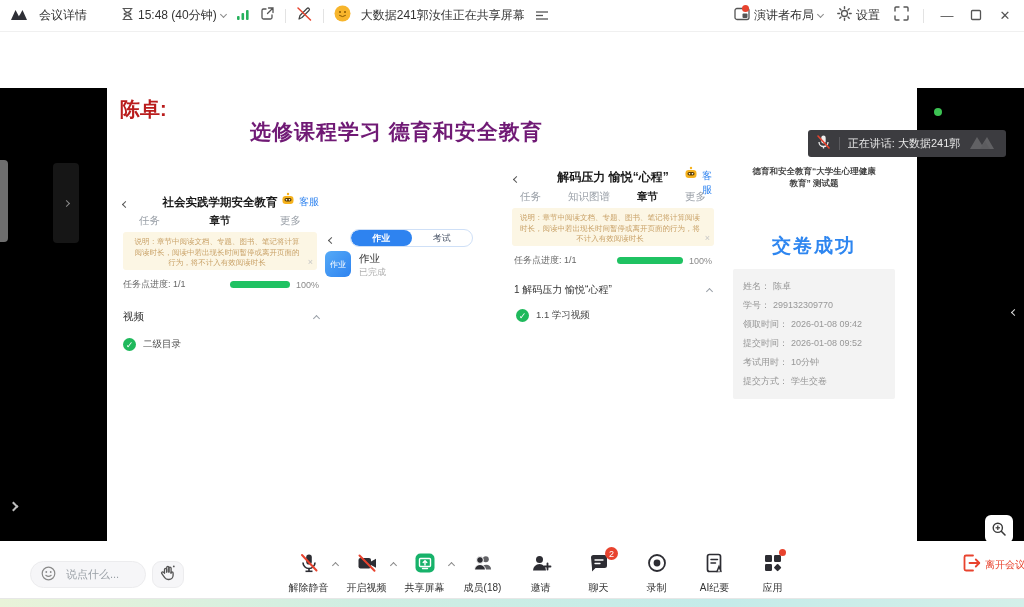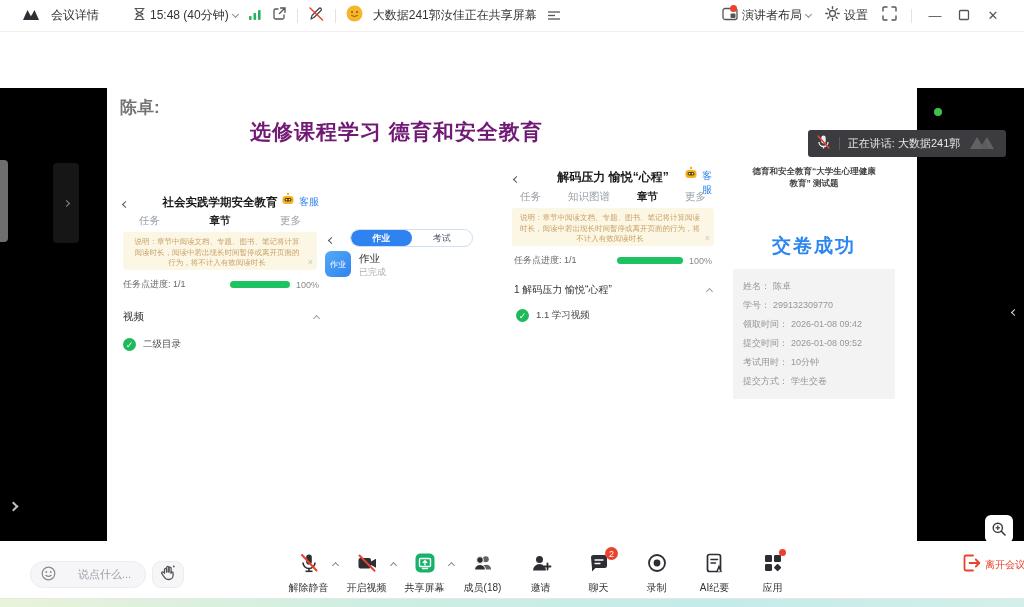--- a/index.html
+++ b/index.html
@@ -1,37 +1,37 @@
 <!DOCTYPE html>
 <html><head>
 <meta charset="utf-8">
 <style>
   * { margin:0; padding:0; box-sizing:border-box; }
   html,body { width:1024px; height:607px; overflow:hidden; font-family:"Liberation Sans", sans-serif; background:#fff; }
 
   
   #titlebar { position:absolute; left:0; top:0; width:1024px; height:32px; background:#fff;
-    display:flex; align-items:center; justify-content:space-between; padding:0 22px; border-bottom:1px solid #f0f0f0; z-index:50; }
+    display:flex; align-items:center; justify-content:space-between; padding:0 10px; border-bottom:1px solid #f0f0f0; z-index:50; }
   .tb-group { display:flex; align-items:center; gap:10px; height:100%; }
   .tb-text { font-size:12px; color:#333; white-space:nowrap; }
   .tb-div { width:1px; height:14px; background:#e3e3e3; }
   .chev { display:inline-block; width:5px; height:5px; border-right:1.4px solid #8a8a8a; border-bottom:1.4px solid #8a8a8a; }
   .chev.down { transform:rotate(45deg); margin-top:-3px; }
   .chev.up { transform:rotate(-135deg); margin-top:3px; }
   .chev.left { transform:rotate(135deg); }
   .chev.right { transform:rotate(-45deg); }
   .icon-btn { display:flex; align-items:center; gap:4px; cursor:default; }
   .reddot { position:absolute; width:7px; height:7px; border-radius:50%; background:#e8432e; }
   .win-ctl { font-size:13px; color:#555; width:18px; text-align:center; }
 
   
   #stage { position:absolute; left:0; top:88px; width:1024px; height:453px; background:#000; }
   #share { position:absolute; left:107px; top:0; width:810px; height:453px; background:#fff; }
 
-  .presenter { position:absolute; left:13px; top:8px; font-size:17px; font-weight:bold; color:#737373; }
+  .presenter { position:absolute; left:13px; top:8px; font-size:20px; font-weight:bold; color:#b91c1c; }
   .main-title { position:absolute; left:143px; top:30px; font-size:21px; font-weight:bold; color:#701a75; letter-spacing:1px; }
 
   .mini-card { position:absolute; background:#fff; }
   .card-title { position:absolute; left:0; right:0; text-align:center; font-weight:bold; color:#1a1a1a; }
   .back { position:absolute; color:#555; }
   .service { position:absolute; color:#2e83f0; font-size:10px; }
   .tabs { position:absolute; left:0; right:0; display:flex; justify-content:space-between; font-size:10.5px; color:#9aa0a8; }
   .tab-active { color:#222; font-weight:bold; position:relative; }
   .tab-underline { position:absolute; left:50%; transform:translateX(-50%); bottom:-7px; width:15px; height:3px; border-radius:2px; background:#2e83f0; }
   .notice { position:absolute; background:#fcf6e4; border-radius:3px; color:#c9a268; font-size:7.5px; line-height:10.5px; text-align:center; padding:5px 14px 5px 8px; }
@@ -74,21 +74,21 @@
     display:flex; align-items:center; justify-content:center; }
   .scroll-strip { position:absolute; left:0; top:72px; width:8px; height:82px; background:#6e6e6e; border-radius:0 4px 4px 0; }
   .bl-chev { position:absolute; left:10px; top:415px; }
   .r-chev { position:absolute; left:1012px; top:222px; }
   .zoom-btn { position:absolute; left:985px; top:427px; width:28px; height:28px; background:#fff; border-radius:6px;
     display:flex; align-items:center; justify-content:center; box-shadow:0 1px 3px rgba(0,0,0,.3); }
 
   
   #toolbar { position:absolute; left:0; top:541px; width:1024px; height:57px; background:#fff; }
   .pill { position:absolute; top:20px; height:27px; background:#f6f6f8; border:1px solid #ececee; border-radius:14px;
-    display:flex; align-items:center; gap:22px; padding:0 10px; }
+    display:flex; align-items:center; gap:10px; padding:0 10px; }
   #chat-pill { left:30px; width:116px; font-size:11px; color:#9aa0a6; }
   #hand-pill { left:152px; width:32px; border-radius:9px; justify-content:center; padding:0; }
   #tool-btns { position:absolute; left:283px; top:11px; display:flex; gap:7px; }
   .tbtn { width:51px; display:flex; flex-direction:column; align-items:center; gap:3px; position:relative; }
   .tbtn .lbl { font-size:10px; color:#333; white-space:nowrap; }
   .tbtn .side-chev { position:absolute; right:-4px; top:8px; }
   .badge { position:absolute; top:-5px; right:6px; min-width:13px; height:13px; border-radius:7px; background:#e8432e;
     color:#fff; font-size:9px; display:flex; align-items:center; justify-content:center; padding:0 2px; }
   .appdot { position:absolute; top:-3px; right:12px; width:7px; height:7px; border-radius:50%; background:#e8432e; }
   #leave-btn { position:absolute; left:960px; top:11px; width:50px; display:flex; flex-direction:row; align-items:center; gap:3px; }

